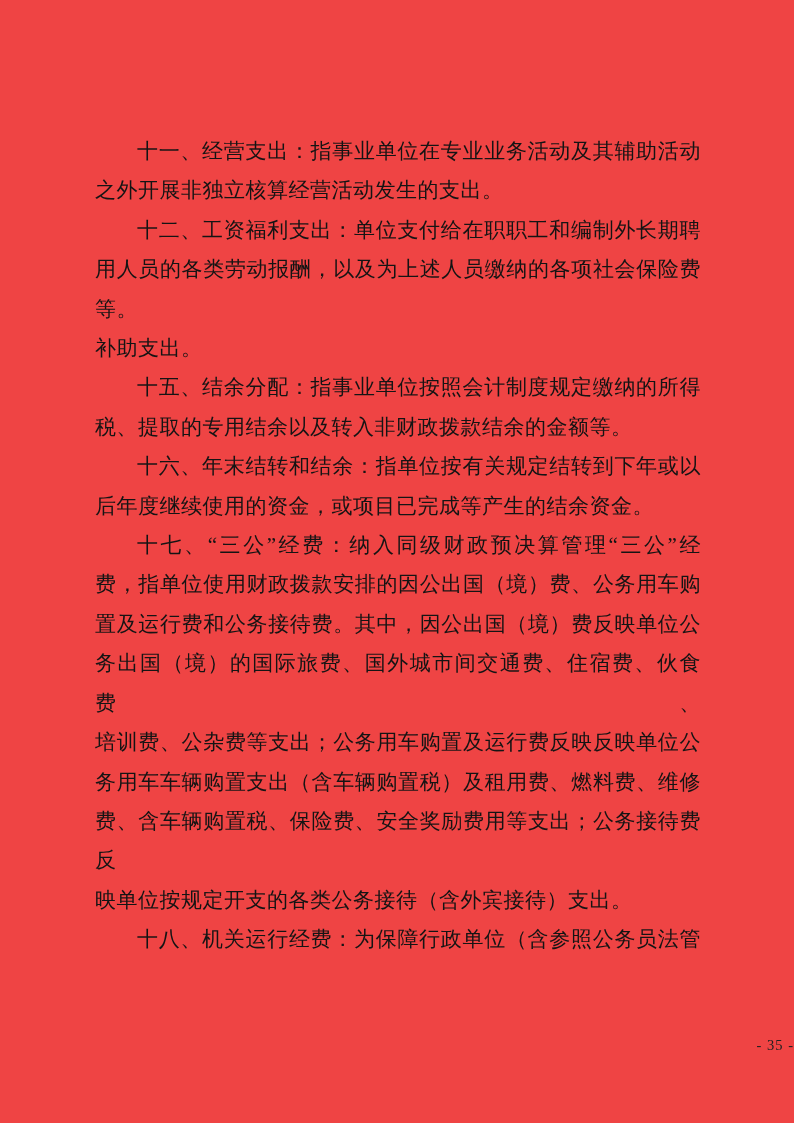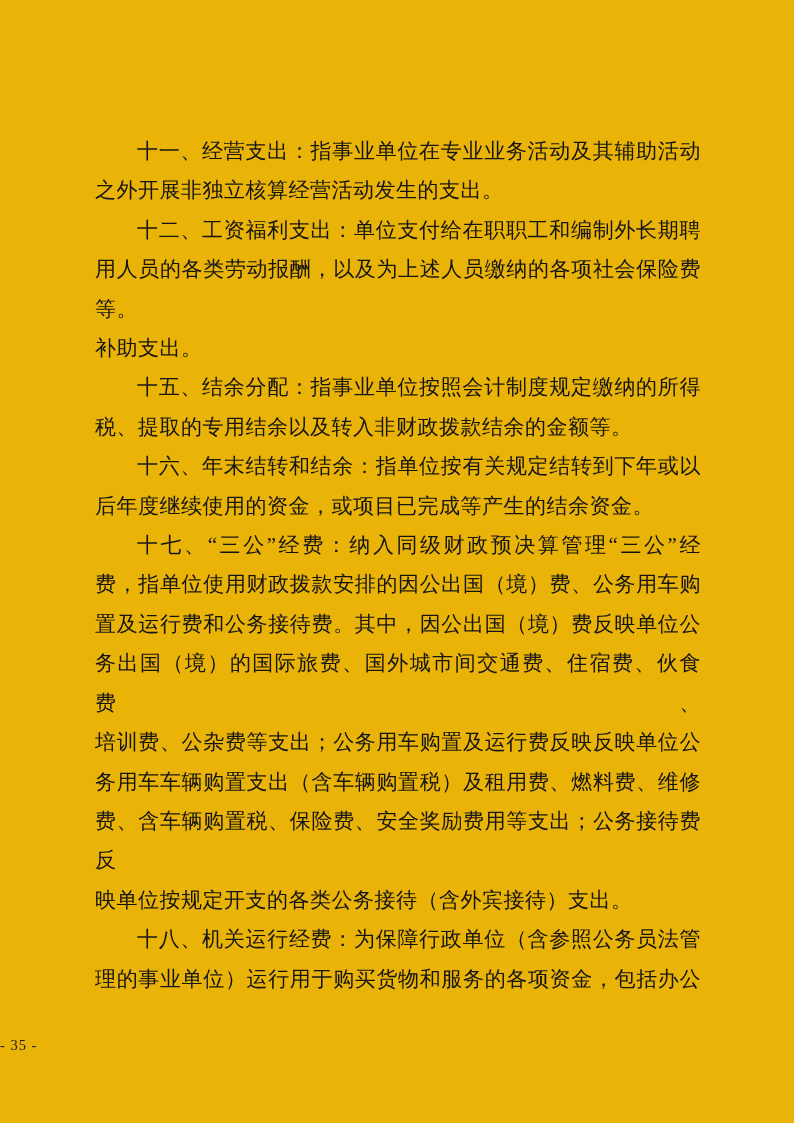--- a/index.html
+++ b/index.html
@@ -4,21 +4,21 @@
 <style>
   html, body {
     margin: 0;
     padding: 0;
     background: #ffffff;
   }
   .page {
     position: relative;
     width: 794px;
     height: 1123px;
-    background: #eab308;
+    background: #ef4444;
     overflow: hidden;
     font-family: "Liberation Serif", "DejaVu Serif", serif;
     color: #141414;
   }
   .body-text {
     position: absolute;
     left: 95px;
     top: 132px;
     width: 606px;
     font-size: 21px;
@@ -44,21 +44,21 @@
   }
   
   .line.first {
     text-indent: 2em;
   }
   .page-number {
     position: absolute;
     top: 1037px;
     left: 0;
     width: 100%;
-    text-align: left;
+    text-align: right;
     font-size: 14.5px;
     letter-spacing: 1px;
     color: #222222;
   }
 </style>
 </head>
 <body>
 
 <div class="page">
   <div class="body-text">
@@ -95,19 +95,18 @@
       <span class="line fill">置及运行费和公务接待费。其中，因公出国（境）费反映单位公</span>
       <span class="line fill">务出国（境）的国际旅费、国外城市间交通费、住宿费、伙食费、</span>
       <span class="line fill">培训费、公杂费等支出；公务用车购置及运行费反映反映单位公</span>
       <span class="line fill">务用车车辆购置支出（含车辆购置税）及租用费、燃料费、维修</span>
       <span class="line fill">费、含车辆购置税、保险费、安全奖励费用等支出；公务接待费反</span>
       <span class="line last">映单位按规定开支的各类公务接待（含外宾接待）支出。</span>
     </p>
 
     <p class="para">
       <span class="line first fill">十八、机关运行经费：为保障行政单位（含参照公务员法管</span>
-      <span class="line fill">理的事业单位）运行用于购买货物和服务的各项资金，包括办公</span>
     </p>
 
   </div>
 
   <div class="page-number">- 35 -</div>
 </div>
 
 </body></html>

